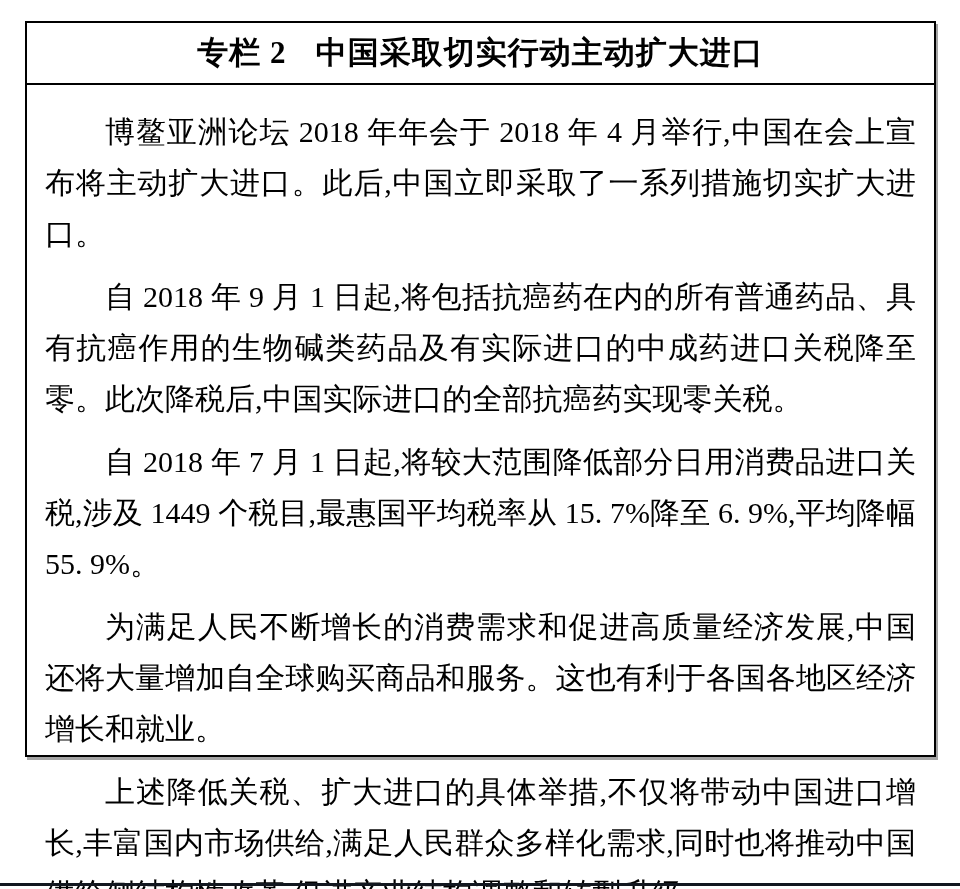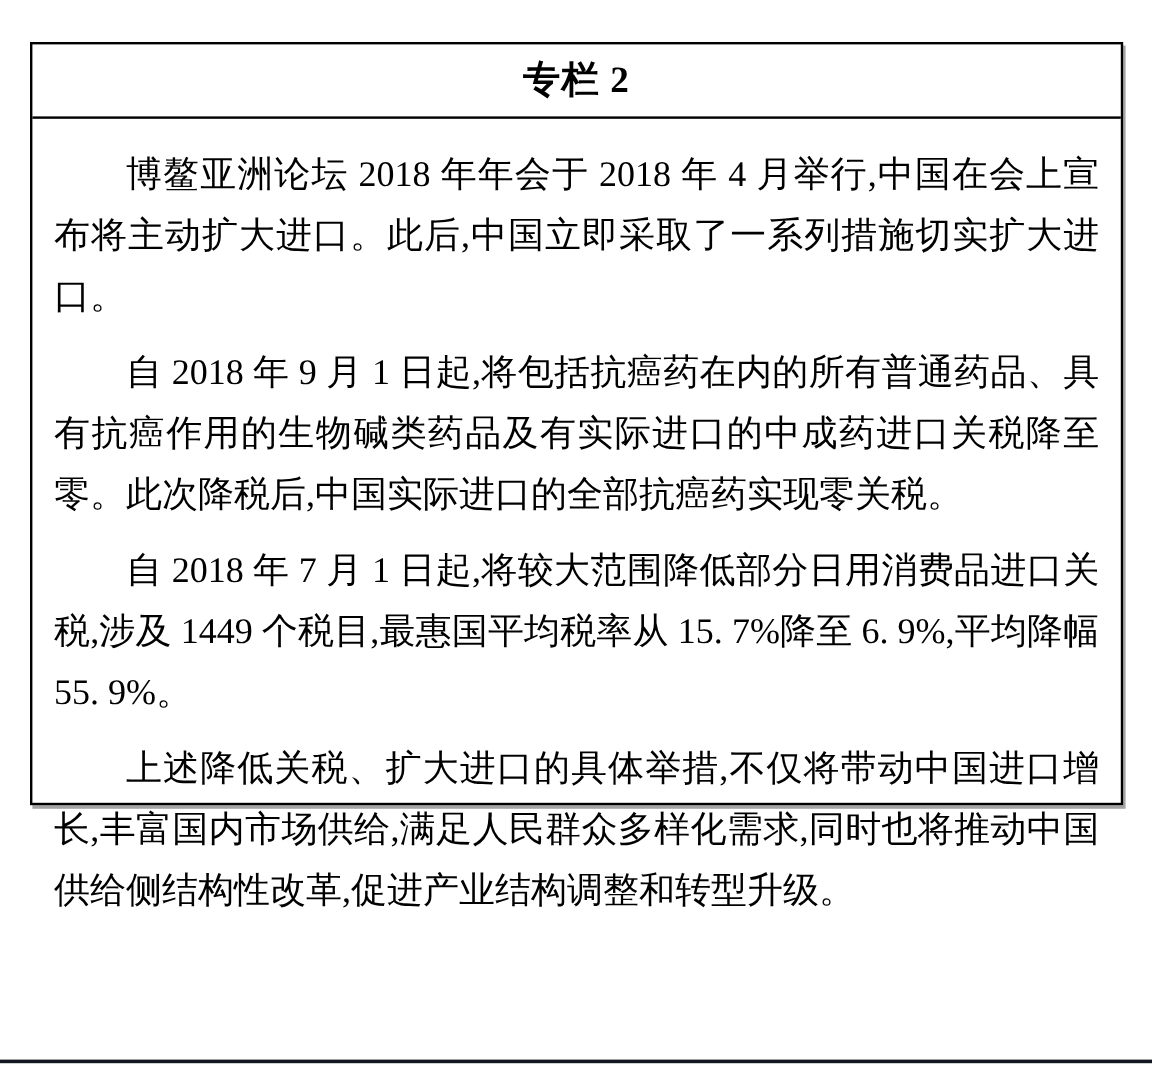--- a/index.html
+++ b/index.html
@@ -11,23 +11,23 @@
     width: 960px;
     height: 889px;
     position: relative;
     overflow: hidden;
     font-family: "Liberation Serif", "DejaVu Serif", serif;
     color: #000000;
   }
   .panel {
     position: absolute;
     left: 25px;
-    top: 35px;
+    top: 21px;
     width: 911px;
-    height: 636px;
+    height: 736px;
     box-sizing: border-box;
     border: 2px solid #000000;
     box-shadow: 2px 3px 0 rgba(90, 90, 90, 0.55);
     background: #ffffff;
   }
   .panel-title {
     height: 62px;
     box-sizing: border-box;
     border-bottom: 2px solid #000000;
     display: flex;
@@ -59,22 +59,24 @@
     width: 960px;
     height: 3px;
   }
 </style>
 </head>
 <body>
 
 <div class="panel">
   <div class="panel-title">
     <span>专栏 2</span>
+    <span class="title-text">中国采取切实行动主动扩大进口</span>
   </div>
   <div class="panel-body">
     <p>博鳌亚洲论坛 2018 年年会于 2018 年 4 月举行,中国在会上宣布将主动扩大进口。此后,中国立即采取了一系列措施切实扩大进口。</p>
     <p>自 2018 年 9 月 1 日起,将包括抗癌药在内的所有普通药品、具有抗癌作用的生物碱类药品及有实际进口的中成药进口关税降至零。此次降税后,中国实际进口的全部抗癌药实现零关税。</p>
     <p>自 2018 年 7 月 1 日起,将较大范围降低部分日用消费品进口关税,涉及 1449 个税目,最惠国平均税率从 15. 7%降至 6. 9%,平均降幅 55. 9%。</p>
+    <p>为满足人民不断增长的消费需求和促进高质量经济发展,中国还将大量增加自全球购买商品和服务。这也有利于各国各地区经济增长和就业。</p>
     <p>上述降低关税、扩大进口的具体举措,不仅将带动中国进口增长,丰富国内市场供给,满足人民群众多样化需求,同时也将推动中国供给侧结构性改革,促进产业结构调整和转型升级。</p>
   </div>
 </div>
 
 <div class="bottom-rule" style="background: rgb(18, 23, 31);"></div>
 
 </body></html>

